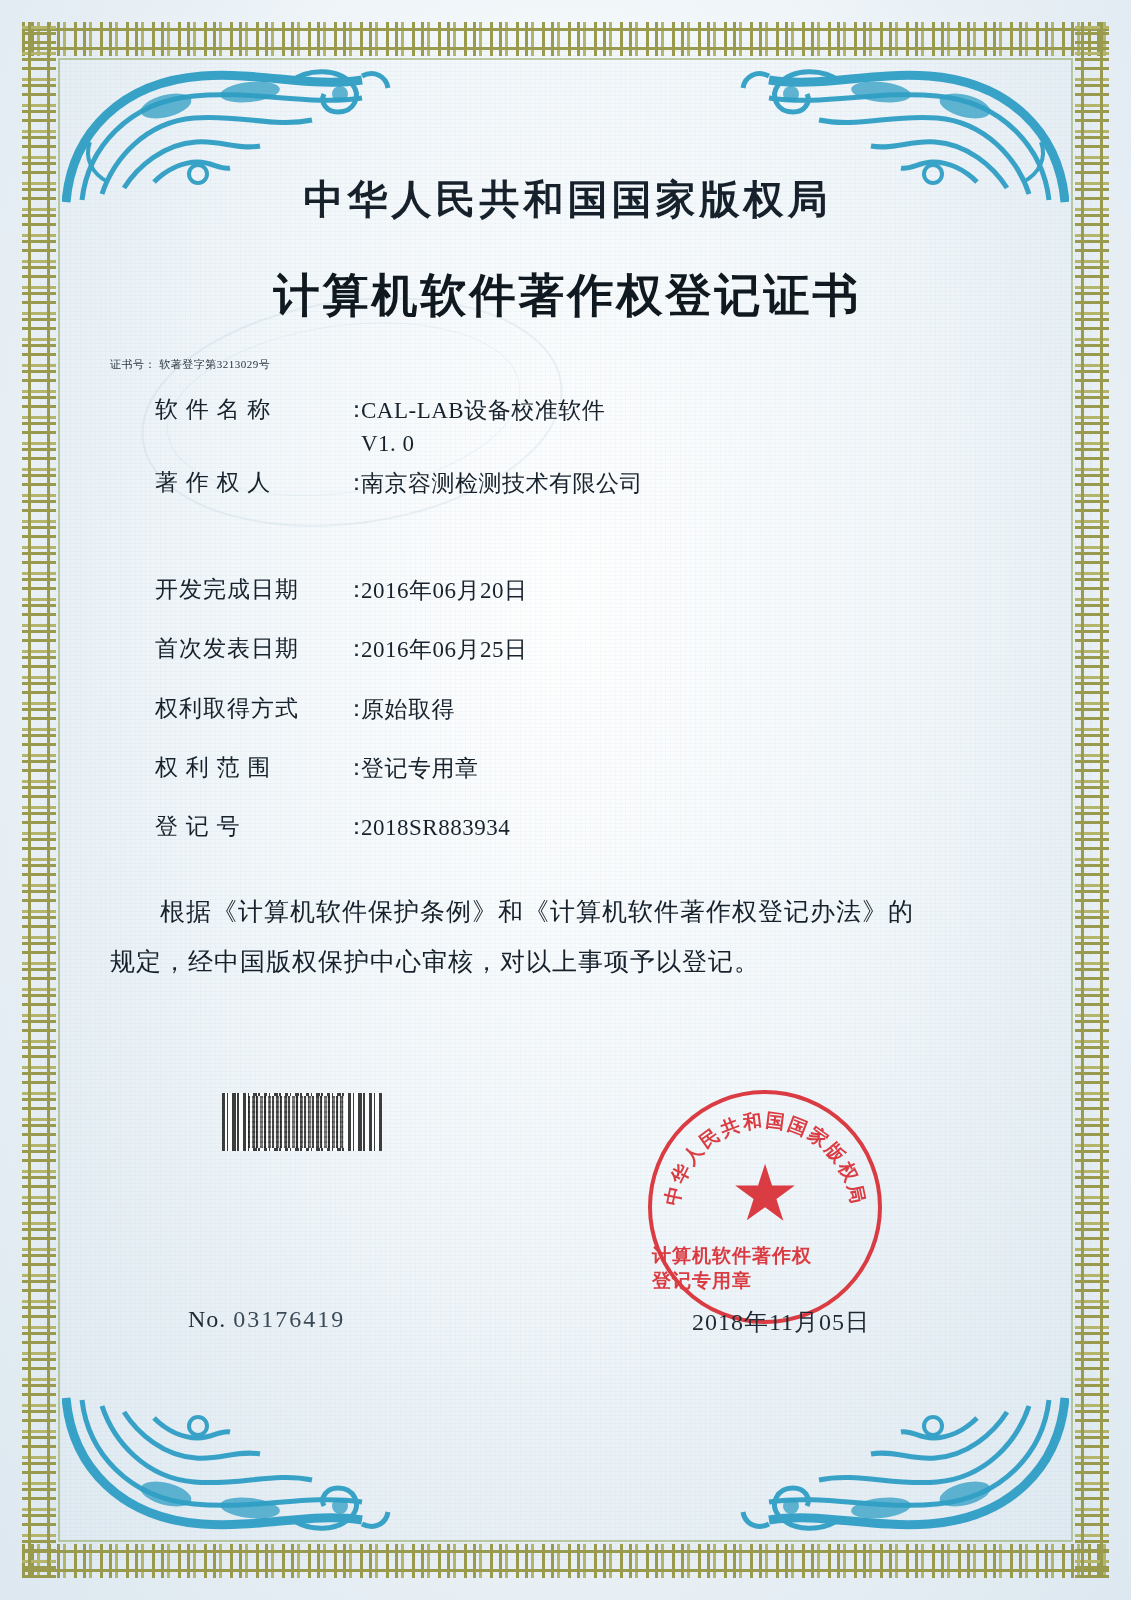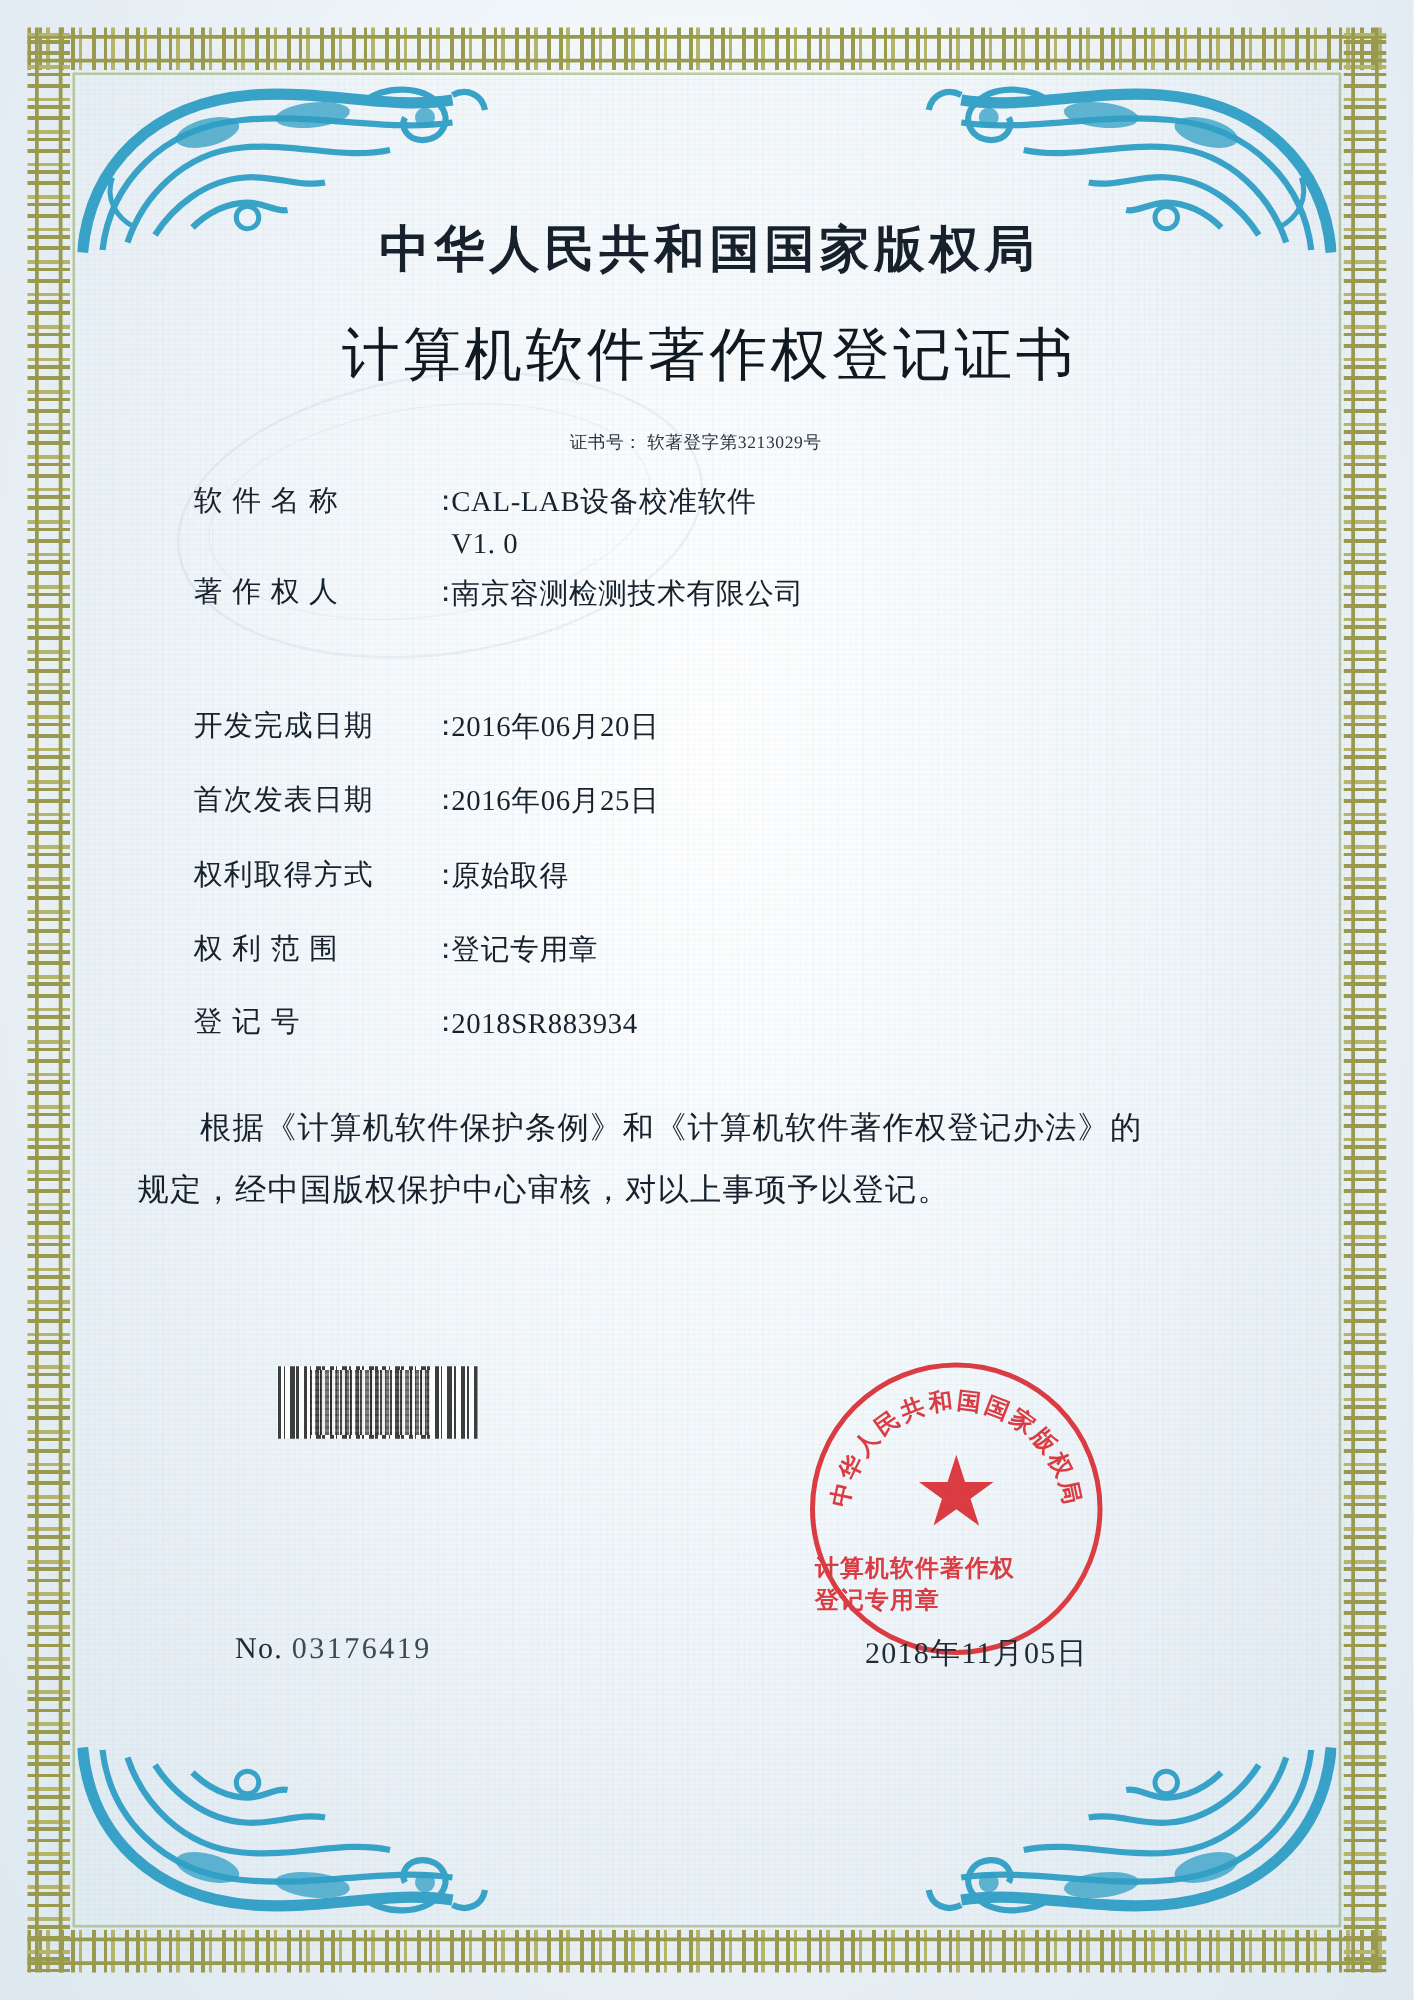--- a/index.html
+++ b/index.html
@@ -139,27 +139,27 @@
     font-size: 40px;
     letter-spacing: 4px;
     font-weight: 700;
     color: #16212c;
     margin-top: 22px;
   }
   .title-main {
     text-align: center;
     font-size: 46px;
     letter-spacing: 3px;
-    font-weight: 400;
+    font-weight: 700;
     color: #10191f;
-    margin-top: 26px;
+    margin-top: 38px;
   }
   .cert-no {
-    text-align: center;
-    font-size: 14px;
+    text-align: left;
+    font-size: 11px;
     color: #2a3540;
     margin-top: 30px;
     padding-right: 22px;
     letter-spacing: .5px;
   }
 
   .fields {
     margin-top: 22px;
     padding-left: 26px;
   }

